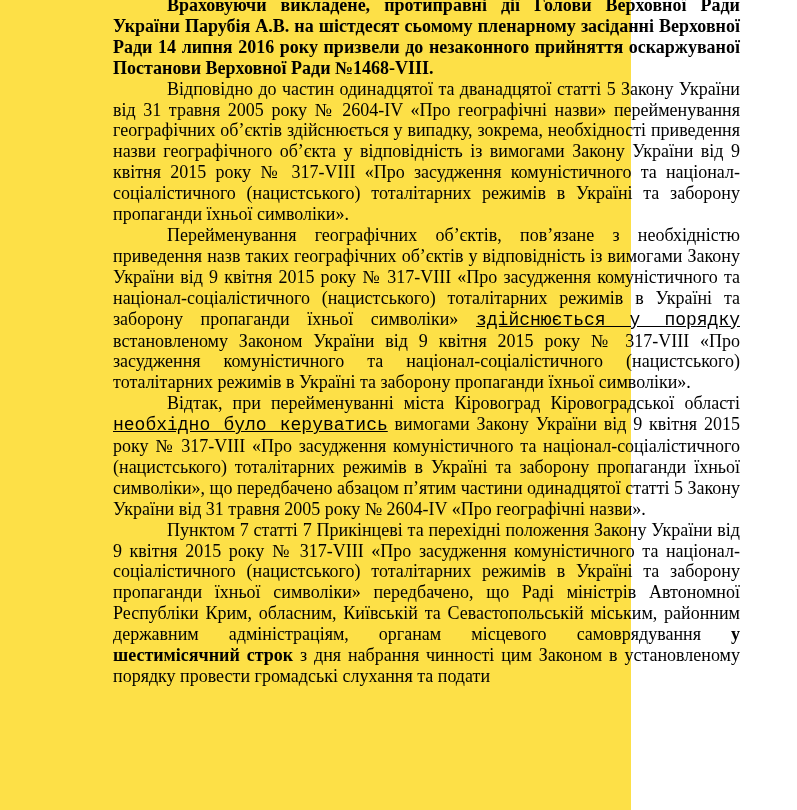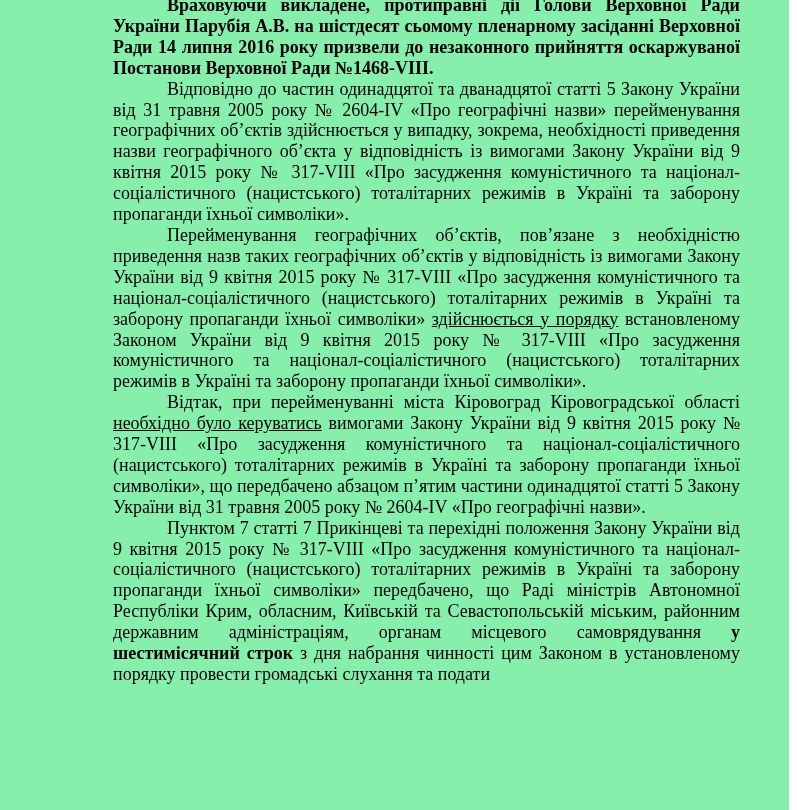--- a/index.html
+++ b/index.html
@@ -5,23 +5,23 @@
   html, body {
     margin: 0;
     padding: 0;
     width: 797px;
     height: 810px;
     background: #ffffff;
     overflow: hidden;
   }
   .page {
     position: relative;
-    width: 789px;
+    width: 631px;
     height: 810px;
-    background: #86efac;
+    background: #fde047;
   }
   .doc {
     position: absolute;
     top: -5px;
     left: 113px;
     width: 627px;
     font-family: "Liberation Serif", "DejaVu Serif", serif;
     font-size: 18px;
     line-height: 20.9px;
     color: #000000;
@@ -29,21 +29,21 @@
   }
   .doc p {
     margin: 0;
     padding: 0;
     text-indent: 54px;
   }
   .doc p.gap-before {
     margin-top: 21px;
   }
   .b { font-weight: bold; }
-  .u { text-decoration: underline; }
+  .u { text-decoration: underline; font-family: Liberation Mono, monospace; }
 </style>
 </head>
 <body>
 
 <div class="page">
   <div class="doc" id="doc">
       <p class="b"><span class="b">Враховуючи викладене, протиправні дії Голови Верховної Ради України Парубія А.В. на шістдесят сьомому пленарному засіданні Верховної Ради 14 липня 2016 року призвели до незаконного прийняття оскаржуваної Постанови Верховної Ради №1468-VIII.</span></p>
       <p><span>Відповідно до частин одинадцятої та дванадцятої статті 5 Закону України від 31 травня 2005 року № 2604-IV «Про географічні назви» перейменування географічних об’єктів здійснюється у випадку, зокрема, необхідності приведення назви географічного об’єкта у відповідність із вимогами Закону України від 9 квітня 2015 року № 317-VIII «Про засудження комуністичного та націонал-соціалістичного (нацистського) тоталітарних режимів в Україні та заборону пропаганди їхньої символіки».</span></p>
       <p><span>Перейменування географічних об’єктів, пов’язане з необхідністю приведення назв таких географічних об’єктів у відповідність із вимогами Закону України від 9 квітня 2015 року № 317-VIII «Про засудження комуністичного та націонал-соціалістичного (нацистського) тоталітарних режимів в Україні та заборону пропаганди їхньої символіки» </span><span class="u">здійснюється у порядку</span><span> встановленому Законом України від 9 квітня 2015 року № 317-VIII «Про засудження комуністичного та націонал-соціалістичного (нацистського) тоталітарних режимів в Україні та заборону пропаганди їхньої символіки».</span></p>
       <p><span>Відтак, при перейменуванні міста Кіровоград Кіровоградської області </span><span class="u">необхідно було керуватись</span><span> вимогами Закону України від 9 квітня 2015 року № 317-VIII «Про засудження комуністичного та націонал-соціалістичного (нацистського) тоталітарних режимів в Україні та заборону пропаганди їхньої символіки», що передбачено абзацом п’ятим частини одинадцятої статті 5 Закону України від 31 травня 2005 року № 2604-IV «Про географічні назви».</span></p>

